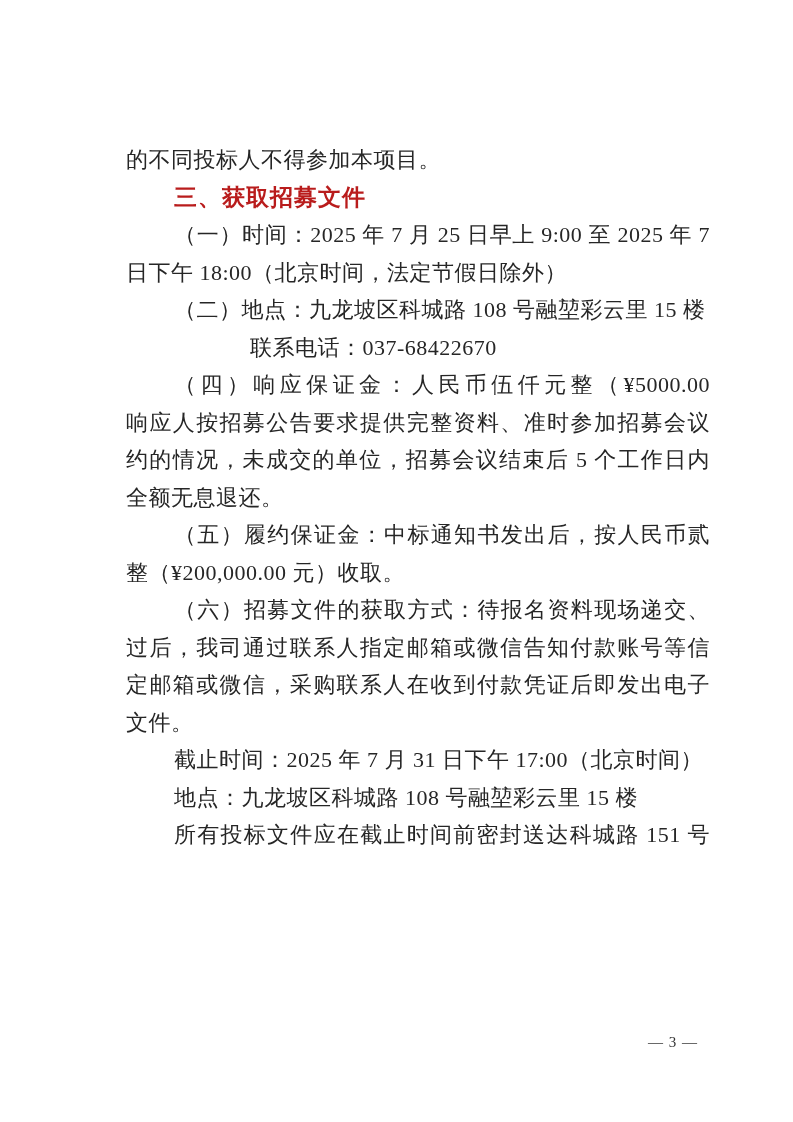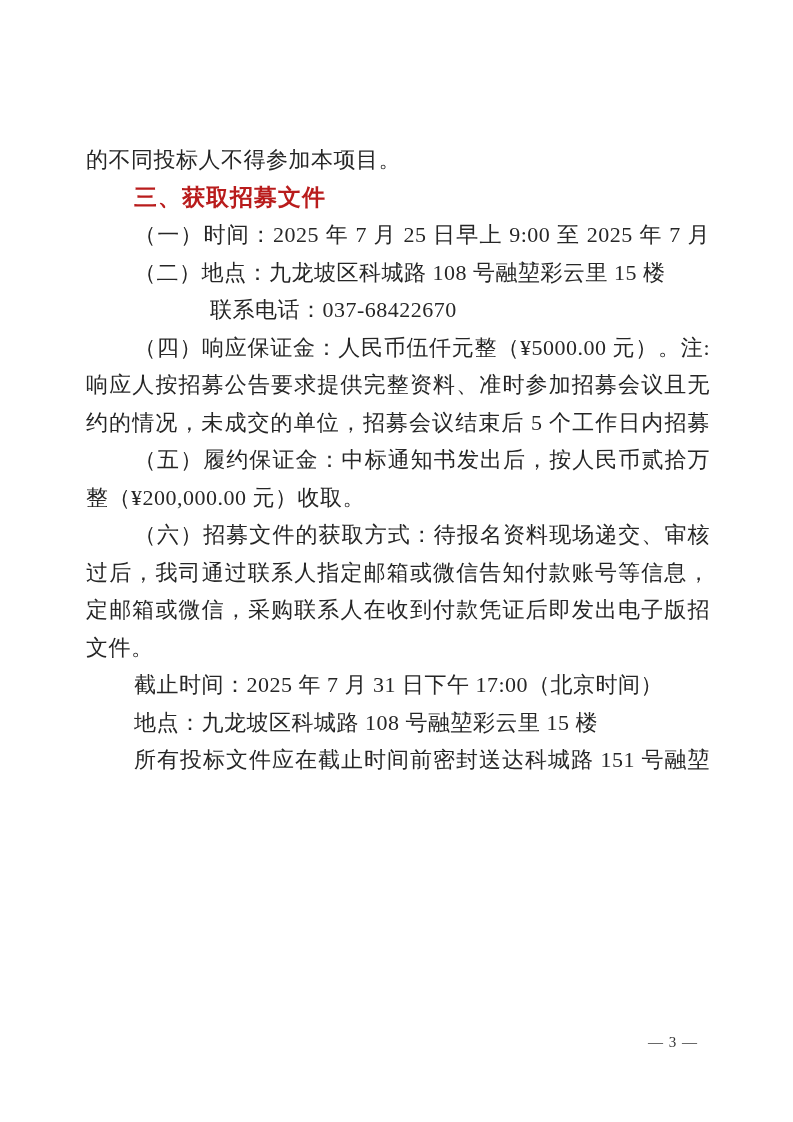--- a/index.html
+++ b/index.html
@@ -14,21 +14,21 @@
   .content {
     position: absolute;
     left: 86px;
     top: 141px;
     width: 624px;
     font-size: 22px;
     line-height: 37.5px;
     color: #262626;
     letter-spacing: 0.5px;
   }
-  .ln { height: 37.5px; overflow: hidden; }
+  .ln { height: 37.5px; overflow: hidden; margin-left: 40px; }
   
   .j { text-align: justify; text-align-last: justify; }
   
   .i2 { text-indent: 48px; }
   
   .i5 { text-indent: 124px; }
   
   .h {
     font-family: "Liberation Sans", "DejaVu Sans", sans-serif;
     font-weight: 700;
@@ -47,25 +47,27 @@
   }
 </style>
 </head>
 <body>
 
 <div class="page">
   <div class="content">
     <div class="ln">的不同投标人不得参加本项目。</div>
     <div class="ln h i2">三、获取招募文件</div>
     <div class="ln i2 j">（一）时间：2025 年 7 月 25 日早上 9:00 至 2025 年 7 月 29</div>
+    <div class="ln">日下午 18:00（北京时间，法定节假日除外）</div>
     <div class="ln i2">（二）地点：九龙坡区科城路 108 号融堃彩云里 15 楼</div>
     <div class="ln i5">联系电话：037-68422670</div>
     <div class="ln i2 j">（四）响应保证金：人民币伍仟元整（¥5000.00 元）。注:如</div>
     <div class="ln j">响应人按招募公告要求提供完整资料、准时参加招募会议且无违</div>
     <div class="ln j">约的情况，未成交的单位，招募会议结束后 5 个工作日内招募人</div>
+    <div class="ln">全额无息退还。</div>
     <div class="ln i2 j">（五）履约保证金：中标通知书发出后，按人民币贰拾万元</div>
     <div class="ln">整（¥200,000.00 元）收取。</div>
     <div class="ln i2 j">（六）招募文件的获取方式：待报名资料现场递交、审核通</div>
     <div class="ln j">过后，我司通过联系人指定邮箱或微信告知付款账号等信息，审</div>
     <div class="ln j">定邮箱或微信，采购联系人在收到付款凭证后即发出电子版招募</div>
     <div class="ln">文件。</div>
     <div class="ln i2">截止时间：2025 年 7 月 31 日下午 17:00（北京时间）</div>
     <div class="ln i2">地点：九龙坡区科城路 108 号融堃彩云里 15 楼</div>
     <div class="ln i2 j">所有投标文件应在截止时间前密封送达科城路 151 号融堃</div>
   </div>

